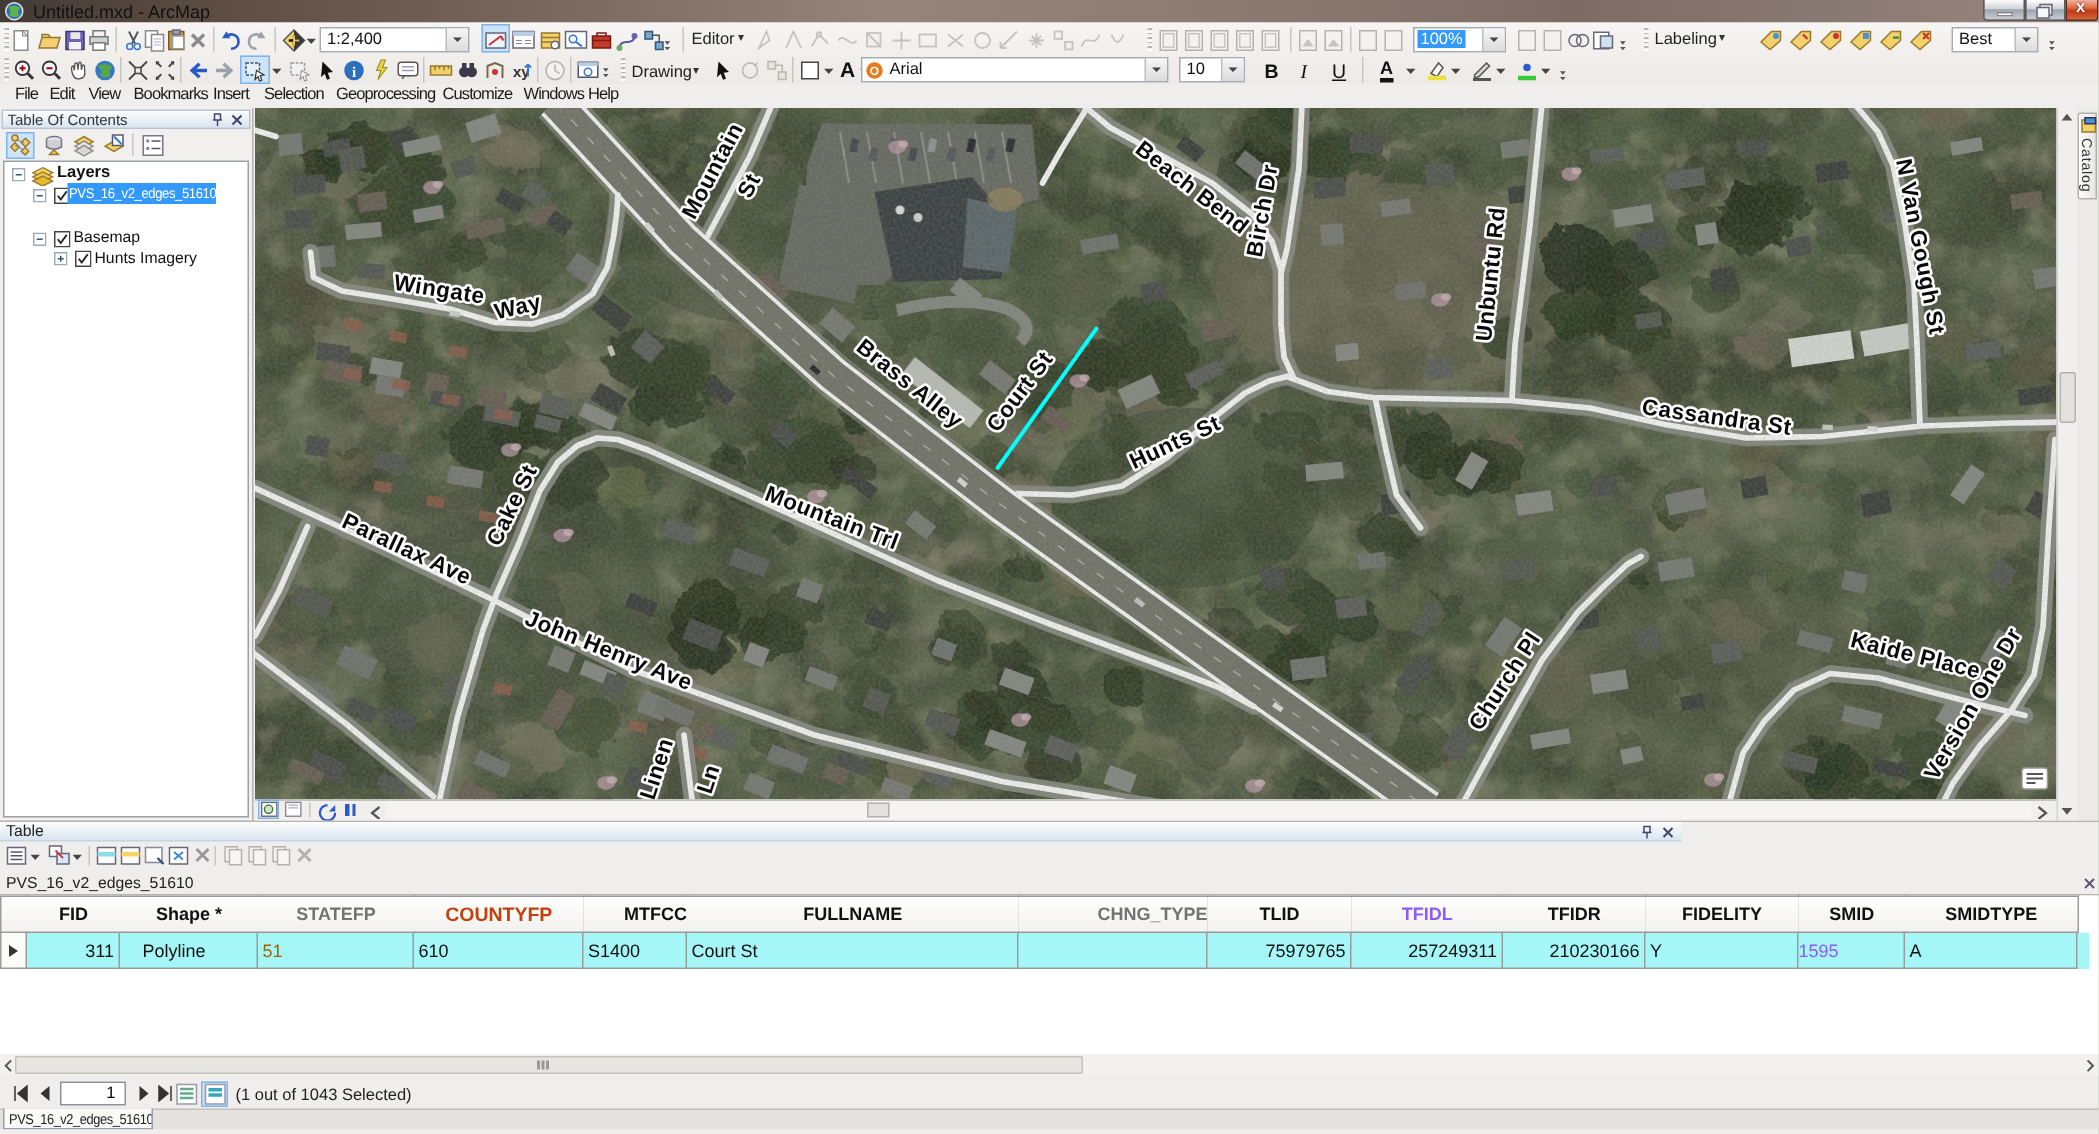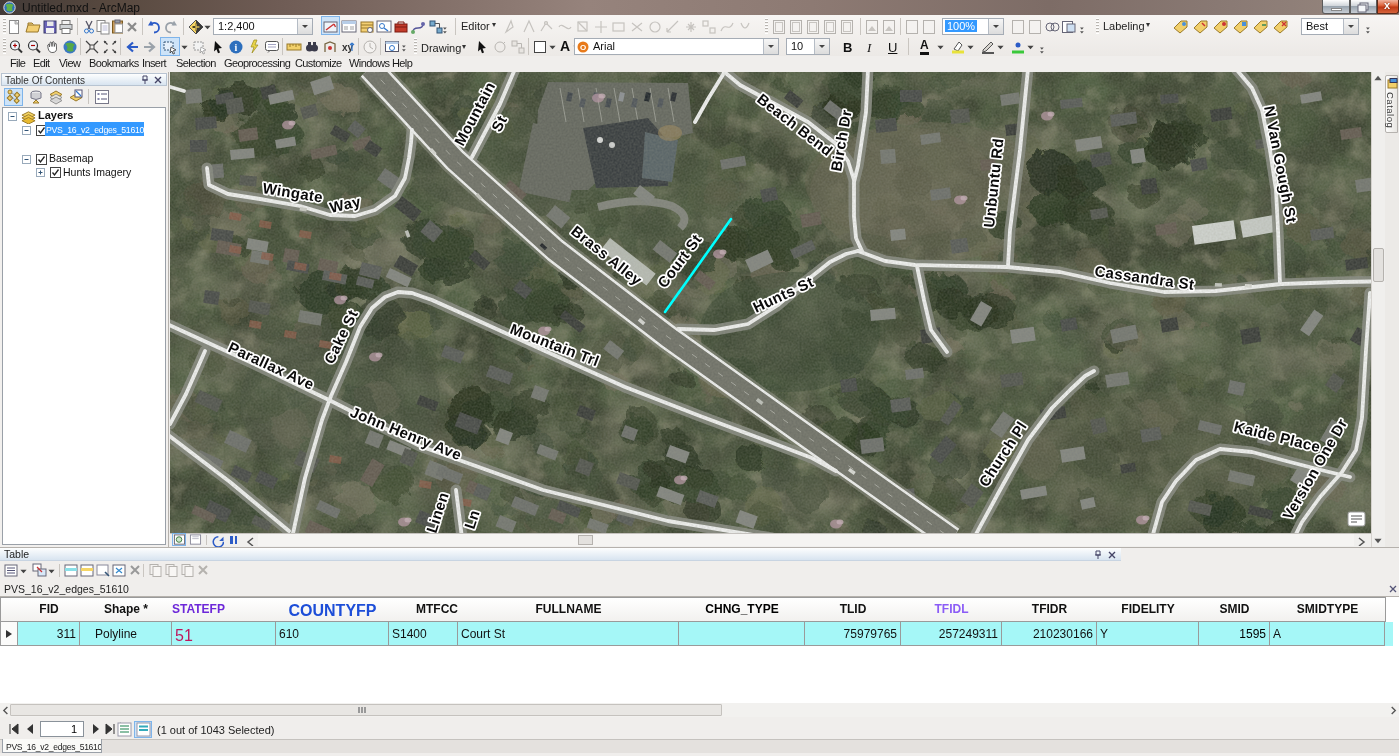--- a/index.html
+++ b/index.html
@@ -1566,29 +1566,29 @@
 <svg class="ic" style="left:1388px;top:584px" width="10" height="10" viewBox="0 0 10 10">
     <path d="M2 2 L8 8 M8 2 L2 8" stroke="#557" stroke-width="1.3"></path>
   </svg>
 <div class="ab" style="left:0;top:597px;width:1399px;height:106px;background:#fff"></div>
 <div class="ab" style="left:0px;top:597px;width:19px;height:25px;background:linear-gradient(#ffffff,#f2f1ef);border:1px solid #9a9a9a;border-left:1px solid #9a9a9a"></div>
 <div class="ab" style="left:18px;top:597px;width:63px;height:25px;background:linear-gradient(#ffffff,#f2f1ef);border:1px solid #9a9a9a;border-left:none"></div>
 <div class="ab" style="left:18px;top:602px;width:62px;text-align:center;font-size:12px;font-weight:bold;color:#111">FID</div>
 <div class="ab" style="left:80px;top:597px;width:93px;height:25px;background:linear-gradient(#ffffff,#f2f1ef);border:1px solid #9a9a9a;border-left:none"></div>
 <div class="ab" style="left:80px;top:602px;width:92px;text-align:center;font-size:12px;font-weight:bold;color:#111">Shape *</div>
 <div class="ab" style="left:172px;top:597px;width:105px;height:25px;background:linear-gradient(#ffffff,#f2f1ef);border:1px solid #9a9a9a;border-left:none"></div>
-<div class="ab" style="left:172px;top:602px;width:104px;font-size:12px;font-weight:bold;color:#6d28d9">STATEFP</div>
+<div class="ab" style="left:172px;top:602px;width:104px;text-align:center;font-size:12px;font-weight:bold;color:#737373">STATEFP</div>
 <div class="ab" style="left:276px;top:597px;width:114px;height:25px;background:linear-gradient(#ffffff,#f2f1ef);border:1px solid #9a9a9a;border-left:none"></div>
-<div class="ab" style="left:276px;top:602px;width:113px;text-align:center;font-size:16px;font-weight:bold;color:#1d4ed8">COUNTYFP</div>
+<div class="ab" style="left:276px;top:602px;width:113px;text-align:center;font-size:13px;font-weight:bold;color:#c2410c">COUNTYFP</div>
 <div class="ab" style="left:389px;top:597px;width:70px;height:25px;background:linear-gradient(#ffffff,#f2f1ef);border:1px solid #9a9a9a;border-left:none"></div>
 <div class="ab" style="left:389px;top:602px;width:69px;text-align:right;font-size:12px;font-weight:bold;color:#111">MTFCC</div>
 <div class="ab" style="left:458px;top:597px;width:222px;height:25px;background:linear-gradient(#ffffff,#f2f1ef);border:1px solid #9a9a9a;border-left:none"></div>
 <div class="ab" style="left:458px;top:602px;width:221px;text-align:center;font-size:12px;font-weight:bold;color:#111">FULLNAME</div>
 <div class="ab" style="left:679px;top:597px;width:127px;height:25px;background:linear-gradient(#ffffff,#f2f1ef);border:1px solid #9a9a9a;border-left:none"></div>
-<div class="ab" style="left:679px;top:602px;width:126px;text-align:center;font-size:12px;font-weight:bold;color:#000000">CHNG_TYPE</div>
+<div class="ab" style="left:679px;top:602px;width:126px;text-align:right;font-size:12px;font-weight:bold;color:#737373">CHNG_TYPE</div>
 <div class="ab" style="left:805px;top:597px;width:97px;height:25px;background:linear-gradient(#ffffff,#f2f1ef);border:1px solid #9a9a9a;border-left:none"></div>
 <div class="ab" style="left:805px;top:602px;width:96px;text-align:center;font-size:12px;font-weight:bold;color:#111">TLID</div>
 <div class="ab" style="left:901px;top:597px;width:102px;height:25px;background:linear-gradient(#ffffff,#f2f1ef);border:1px solid #9a9a9a;border-left:none"></div>
 <div class="ab" style="left:901px;top:602px;width:101px;text-align:center;font-size:12px;font-weight:bold;color:#8b5cf6">TFIDL</div>
 <div class="ab" style="left:1002px;top:597px;width:96px;height:25px;background:linear-gradient(#ffffff,#f2f1ef);border:1px solid #9a9a9a;border-left:none"></div>
 <div class="ab" style="left:1002px;top:602px;width:95px;text-align:center;font-size:12px;font-weight:bold;color:#111">TFIDR</div>
 <div class="ab" style="left:1097px;top:597px;width:103px;height:25px;background:linear-gradient(#ffffff,#f2f1ef);border:1px solid #9a9a9a;border-left:none"></div>
 <div class="ab" style="left:1097px;top:602px;width:102px;text-align:center;font-size:12px;font-weight:bold;color:#111">FIDELITY</div>
 <div class="ab" style="left:1199px;top:597px;width:72px;height:25px;background:linear-gradient(#ffffff,#f2f1ef);border:1px solid #9a9a9a;border-left:none"></div>
 <div class="ab" style="left:1199px;top:602px;width:71px;text-align:center;font-size:12px;font-weight:bold;color:#111">SMID</div>
@@ -1597,38 +1597,38 @@
 <div class="ab" style="left:18px;top:622px;width:1375px;height:24px;background:#a5f7f7"></div>
 <div class="ab" style="left:0;top:622px;width:18px;height:24px;background:#fbfbfa;border:1px solid #9a9a9a;border-top:none"></div>
 <svg class="ab" style="left:5px;top:629px" width="8" height="10" viewBox="0 0 8 10">
     <path d="M1 1 L7 5 L1 9Z" fill="#333"></path>
   </svg>
 <div class="ab" style="left:18px;top:622px;width:62px;height:24px;border-right:1px solid #9a9a9a;border-bottom:1px solid #9a9a9a"></div>
 <div class="ab" style="left:18px;top:627px;width:58px;text-align:right;font-size:12px;color:#111">311</div>
 <div class="ab" style="left:80px;top:622px;width:92px;height:24px;border-right:1px solid #9a9a9a;border-bottom:1px solid #9a9a9a"></div>
 <div class="ab" style="left:95px;top:627px;font-size:12px;color:#111">Polyline</div>
 <div class="ab" style="left:172px;top:622px;width:104px;height:24px;border-right:1px solid #9a9a9a;border-bottom:1px solid #9a9a9a"></div>
-<div class="ab" style="left:175px;top:627px;font-size:16px;color:#be185d">51</div>
+<div class="ab" style="left:175px;top:627px;font-size:12px;color:#a16207">51</div>
 <div class="ab" style="left:276px;top:622px;width:113px;height:24px;border-right:1px solid #9a9a9a;border-bottom:1px solid #9a9a9a"></div>
 <div class="ab" style="left:279px;top:627px;font-size:12px;color:#111">610</div>
 <div class="ab" style="left:389px;top:622px;width:69px;height:24px;border-right:1px solid #9a9a9a;border-bottom:1px solid #9a9a9a"></div>
 <div class="ab" style="left:392px;top:627px;font-size:12px;color:#111">S1400</div>
 <div class="ab" style="left:458px;top:622px;width:221px;height:24px;border-right:1px solid #9a9a9a;border-bottom:1px solid #9a9a9a"></div>
 <div class="ab" style="left:461px;top:627px;font-size:12px;color:#111">Court St</div>
 <div class="ab" style="left:679px;top:622px;width:126px;height:24px;border-right:1px solid #9a9a9a;border-bottom:1px solid #9a9a9a"></div>
 <div class="ab" style="left:805px;top:622px;width:96px;height:24px;border-right:1px solid #9a9a9a;border-bottom:1px solid #9a9a9a"></div>
 <div class="ab" style="left:805px;top:627px;width:92px;text-align:right;font-size:12px;color:#111">75979765</div>
 <div class="ab" style="left:901px;top:622px;width:101px;height:24px;border-right:1px solid #9a9a9a;border-bottom:1px solid #9a9a9a"></div>
 <div class="ab" style="left:901px;top:627px;width:97px;text-align:right;font-size:12px;color:#111">257249311</div>
 <div class="ab" style="left:1002px;top:622px;width:95px;height:24px;border-right:1px solid #9a9a9a;border-bottom:1px solid #9a9a9a"></div>
 <div class="ab" style="left:1002px;top:627px;width:91px;text-align:right;font-size:12px;color:#111">210230166</div>
 <div class="ab" style="left:1097px;top:622px;width:102px;height:24px;border-right:1px solid #9a9a9a;border-bottom:1px solid #9a9a9a"></div>
 <div class="ab" style="left:1100px;top:627px;font-size:12px;color:#111">Y</div>
 <div class="ab" style="left:1199px;top:622px;width:71px;height:24px;border-right:1px solid #9a9a9a;border-bottom:1px solid #9a9a9a"></div>
-<div class="ab" style="left:1199px;top:627px;width:67px;text-align:right;font-size:12px;color:#000000">1595</div>
+<div class="ab" style="left:1199px;top:627px;width:67px;font-size:12px;color:#8b5cf6">1595</div>
 <div class="ab" style="left:1270px;top:622px;width:115px;height:24px;border-right:1px solid #9a9a9a;border-bottom:1px solid #9a9a9a"></div>
 <div class="ab" style="left:1273px;top:627px;font-size:12px;color:#111">A</div>
 <div class="ab" style="left:0;top:703px;width:1399px;height:14px;background:#f2f1ef"></div>
 <svg class="ic" style="left:2px;top:706px" width="9" height="9" viewBox="0 0 10 10">
     <path d="M6 1 L2 5 L6 9" fill="none" stroke="#555" stroke-width="1.5"></path>
   </svg>
 <div class="ab" style="left:10px;top:704px;width:712px;height:12px;background:#e8e6e3;border:1px solid #c5c2be;border-radius:1px"></div>
 <div class="ab" style="left:358px;top:707px;width:1.5px;height:6px;background:#999"></div>
 <div class="ab" style="left:361px;top:707px;width:1.5px;height:6px;background:#999"></div>
 <div class="ab" style="left:364px;top:707px;width:1.5px;height:6px;background:#999"></div>

